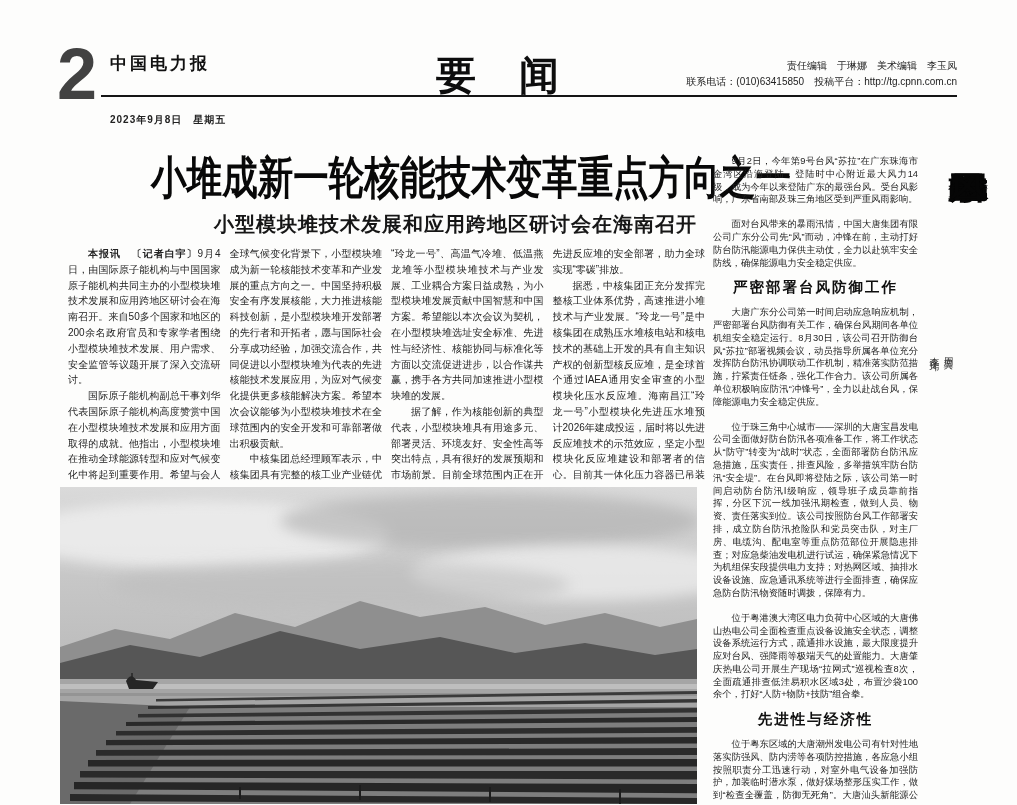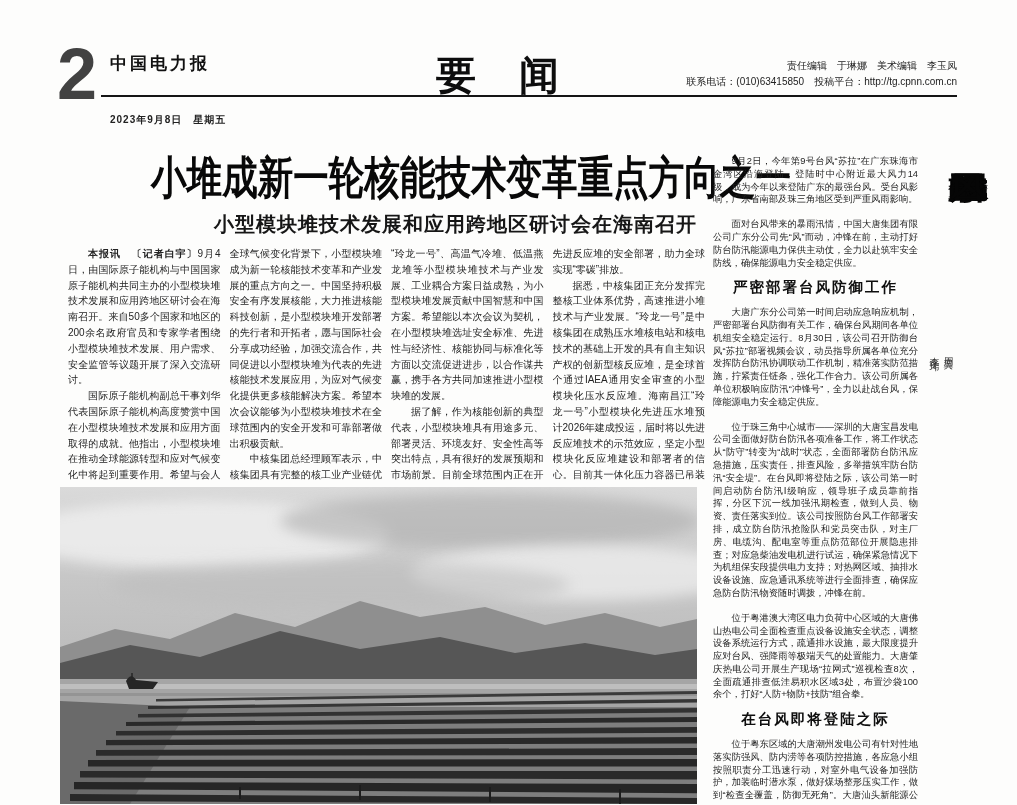--- a/index.html
+++ b/index.html
@@ -134,22 +134,22 @@
     <line x1="430" y1="300" x2="430" y2="315" stroke="#1d1d1d" stroke-width="2"></line>
     <line x1="560" y1="302" x2="560" y2="317" stroke="#1d1d1d" stroke-width="2"></line>
   </svg>
 </div>
 
 <div class="right-article-body">
     <p>9月2日，今年第9号台风“苏拉”在广东珠海市金湾区沿海登陆，登陆时中心附近最大风力14级，成为今年以来登陆广东的最强台风。受台风影响，广东省南部及珠三角地区受到严重风雨影响。</p>
     <p>面对台风带来的暴雨汛情，中国大唐集团有限公司广东分公司先“风”而动，冲锋在前，主动打好防台防汛能源电力保供主动仗，全力以赴筑牢安全防线，确保能源电力安全稳定供应。</p>
     <h3>严密部署台风防御工作</h3>
     <p>大唐广东分公司第一时间启动应急响应机制，严密部署台风防御有关工作，确保台风期间各单位机组安全稳定运行。8月30日，该公司召开防御台风“苏拉”部署视频会议，动员指导所属各单位充分发挥防台防汛协调联动工作机制，精准落实防范措施，拧紧责任链条，强化工作合力。该公司所属各单位积极响应防汛“冲锋号”，全力以赴战台风，保障能源电力安全稳定供应。</p>
-    <p>位于珠三角中心城市——深圳的大唐宝昌发电公司全面做好防台防汛各项准备工作，将工作状态从“防守”转变为“战时”状态，全面部署防台防汛应急措施，压实责任，排查风险，多举措筑牢防台防汛“安全堤”。在台风即将登陆之际，该公司第一时间启动防台防汛Ⅰ级响应，领导班子成员靠前指挥，分区下沉一线加强汛期检查，做到人员、物资、责任落实到位。该公司按照防台风工作部署安排，成立防台防汛抢险队和党员突击队，对主厂房、电缆沟、配电室等重点防范部位开展隐患排查；对应急柴油发电机进行试运，确保紧急情况下为机组保安段提供电力支持；对热网区域、抽排水设备设施、应急通讯系统等进行全面排查，确保应急防台防汛物资随时调拨，冲锋在前。</p>
+    <p>位于珠三角中心城市——深圳的大唐宝昌发电公司全面做好防台防汛各项准备工作，将工作状态从“防守”转变为“战时”状态，全面部署防台防汛应急措施，压实责任，排查风险，多举措筑牢防台防汛“安全堤”。在台风即将登陆之际，该公司第一时间启动防台防汛Ⅰ级响应，领导班子成员靠前指挥，分区下沉一线加强汛期检查，做到人员、物资、责任落实到位。该公司按照防台风工作部署安排，成立防台防汛抢险队和党员突击队，对主厂房、电缆沟、配电室等重点防范部位开展隐患排查；对应急柴油发电机进行试运，确保紧急情况下为机组保安段提供电力支持；对热网区域、抽排水设备设施、应急通讯系统等进行全面排查，确保应急防台防汛物资随时调拨，保障有力。</p>
     <p>位于粤港澳大湾区电力负荷中心区域的大唐佛山热电公司全面检查重点设备设施安全状态，调整设备系统运行方式，疏通排水设施，最大限度提升应对台风、强降雨等极端天气的处置能力。大唐肇庆热电公司开展生产现场“拉网式”巡视检查8次，全面疏通排查低洼易积水区域3处，布置沙袋100余个，打好“人防+物防+技防”组合拳。</p>
-    <h3>在台风即将登陆之际</h3>
+    <h3>先进性与经济性</h3>
     <p>位于粤东区域的大唐潮州发电公司有针对性地落实防强风、防内涝等各项防控措施，各应急小组按照职责分工迅速行动，对室外电气设备加强防护，加装临时潜水泵，做好煤场整形压实工作，做到“检查全覆盖，防御无死角”。大唐汕头新能源公司第一时间下发《关于明确勒门Ⅰ海风场防范“苏拉”期间生产值班值守及应急工作的通知》，科学合理安排值班值守人员；加强海风场开关站内设施设备巡视检查，对办公楼宇、围墙、门窗、楼顶通信设备加固处理，做好排涝、照明、通讯等应急装备和物资准备；做好码头海上作业船只提前回港避风，切实保障防台措施落实到位。9月1日，该公司发电量565.92万千瓦时，实现日利用小时23.1小时，创今年三季度单日发电量新高。</p>
   </div>
 <div class="right-byline">
     <span>周翼</span>
     <span>李冬玮</span>
   </div>
 <div class="vertical-headline">中国大唐广东公司全力以赴应战台风</div>
 
 </body></html>

